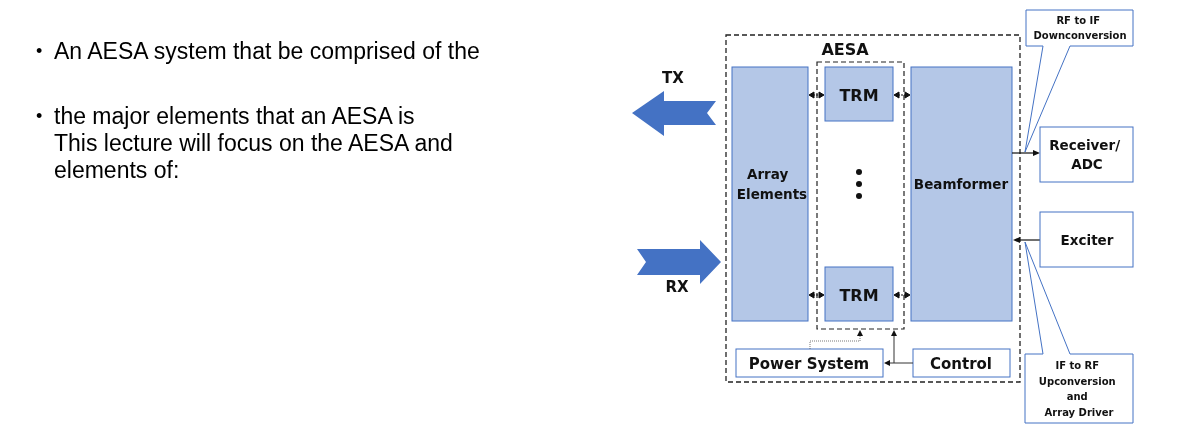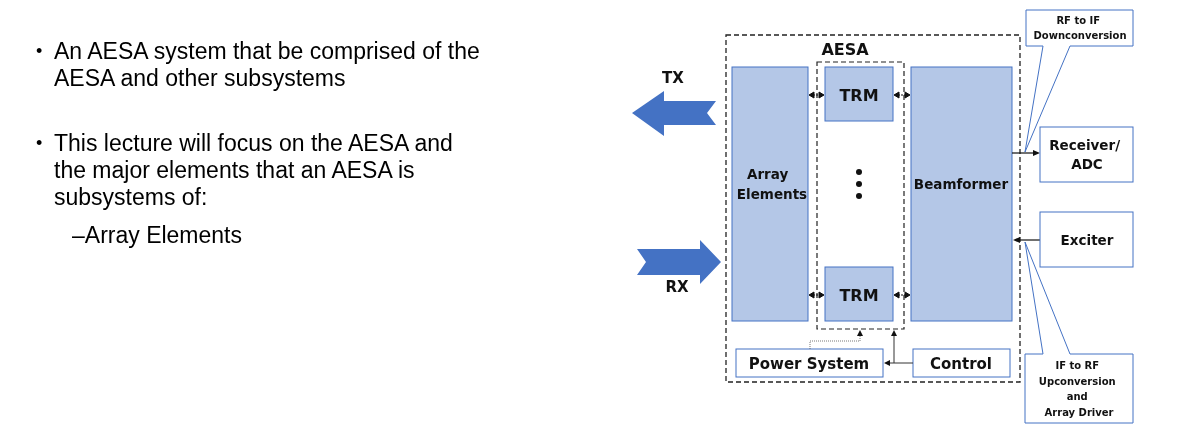--- a/index.html
+++ b/index.html
@@ -12,28 +12,26 @@
   svg { position:absolute; left:0; top:0; }
   .blk { font-family:"DejaVu Sans", sans-serif; font-weight:bold; fill:#111; }
 </style>
 </head>
 <body>
 
 <div class="bullets">
   <div class="bullet b1">
     <span class="dot">•</span>
     <div>An AESA system that be comprised of the</div>
-    <div>AESA and other subsystems</div>
   </div>
   <div class="bullet">
     <span class="dot">•</span>
+    <div>the major elements that an AESA is</div>
     <div>This lecture will focus on the AESA and</div>
-    <div>the major elements that an AESA is</div>
-    <div>subsystems of:</div>
-    <div class="sub">–Array Elements</div>
+    <div>elements of:</div>
   </div>
 </div>
 
 <svg width="1186" height="446" viewBox="0 0 1186 446">
   <defs>
     <marker id="ah" markerWidth="8" markerHeight="8" refX="7" refY="4" orient="auto" markerUnits="userSpaceOnUse">
       <path d="M0,1 L7,4 L0,7 Z" fill="#111"></path>
     </marker>
   </defs>
 

